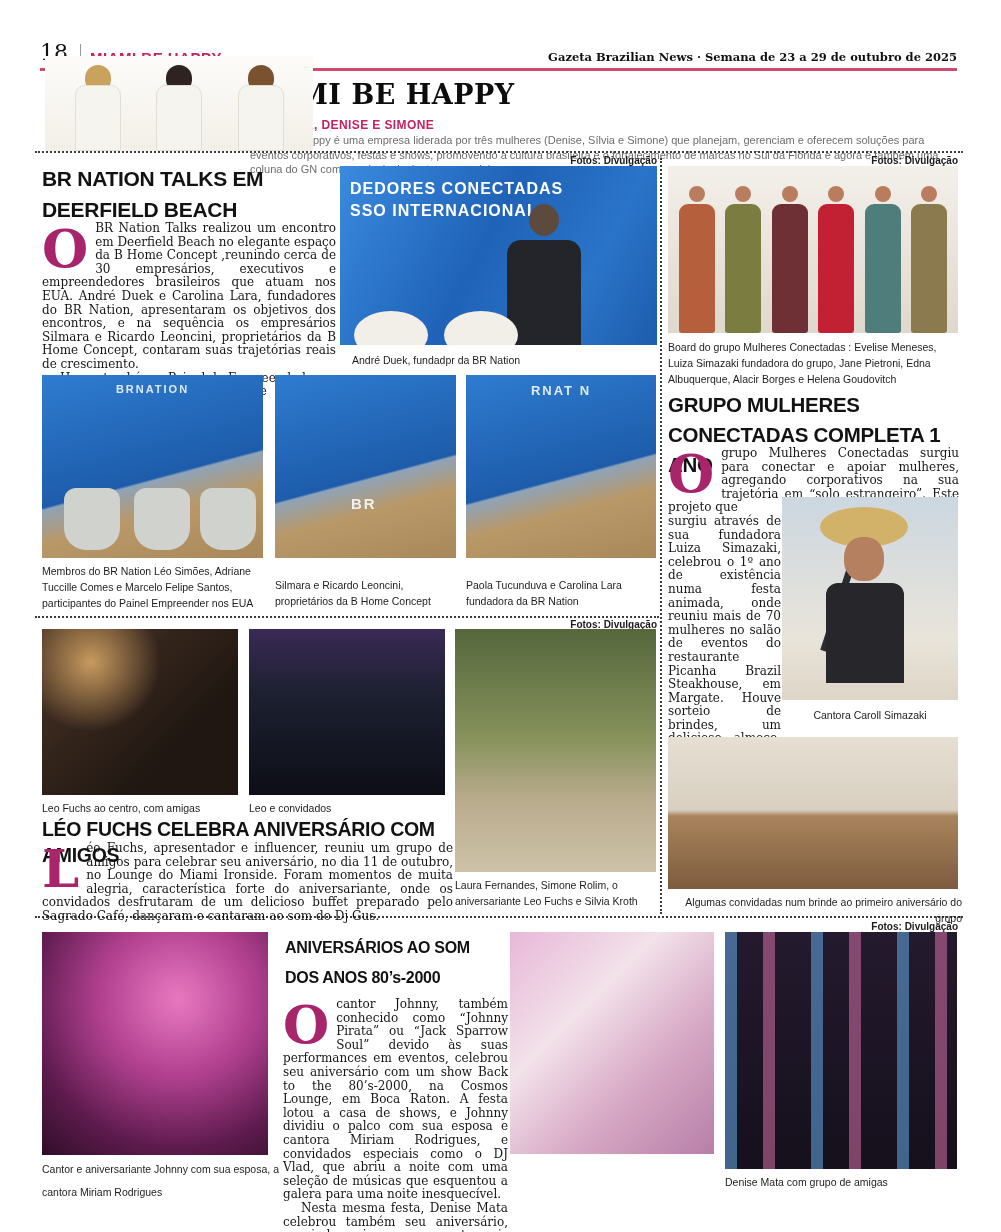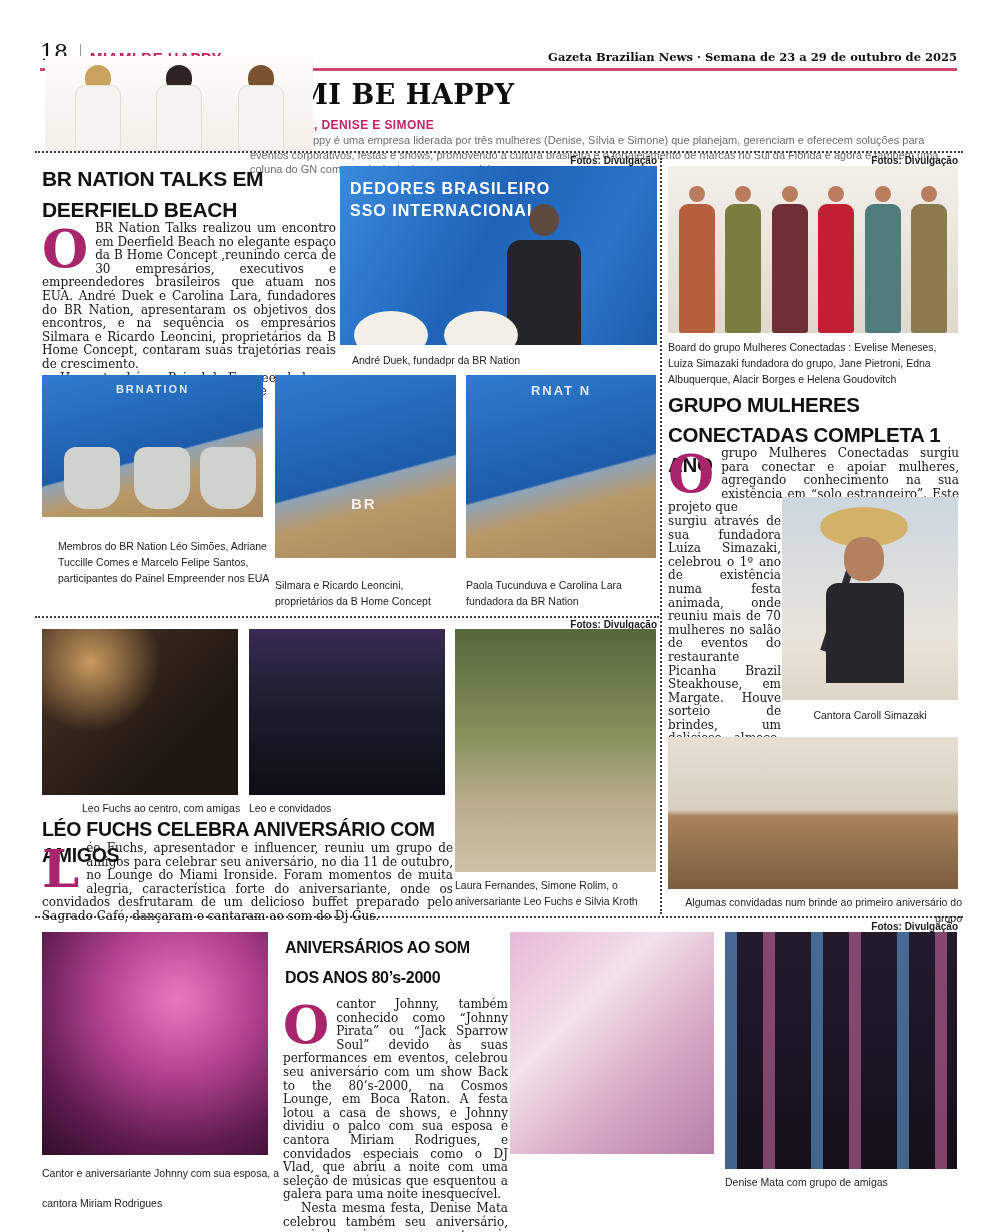--- a/index.html
+++ b/index.html
@@ -31,21 +31,21 @@
 
   
   .headline{font-weight:bold;color:#121212;letter-spacing:-0.3px;white-space:pre-line;}
   .body{font-family:"DejaVu Serif",serif;font-size:12px;line-height:13.6px;
         text-align:justify;color:#161616;}
   .body p{margin:0;}
   .indent{text-indent:18px;}
   .dropcap{float:left;font-family:"DejaVu Serif",serif;font-weight:bold;font-size:53px;
            line-height:50px;height:53px;padding:1px 7px 0 0;color:#a8246b;}
   .caption{font-size:10.5px;line-height:16px;color:#1d1d1d;}
-  .capwide{line-height:30px;}
+  .capwide{line-height:23px;}
   .credit{font-size:10px;font-weight:bold;color:#1b1b1b;text-align:right;}
 
   
   .photo{position:absolute;overflow:hidden;}
   #women-photo{left:45px;top:56px;width:268px;height:95px;z-index:5;
                background:linear-gradient(#fdfcfa,#f3efe8);display:flex;justify-content:space-evenly;align-items:flex-end;}
   .wm{width:58px;height:86px;display:flex;flex-direction:column;align-items:center;}
   .wm-hair{width:26px;height:26px;border-radius:50% 50% 40% 40%;}
   .wm-top{width:44px;flex:1;margin-top:-6px;border-radius:10px 10px 2px 2px;background:#f6f4ef;border:1px solid #e3ded4;}
   .h1{background:#c9a25e;} .h2{background:#2e2320;} .h3{background:#7a5230;}
@@ -54,21 +54,21 @@
                background:linear-gradient(118deg,#3a8ade 0%,#1f63b8 45%,#2a74c9 75%,#1d5cab 100%);}
   .bk-line{position:absolute;left:10px;color:#fff;font-weight:bold;font-size:16px;letter-spacing:1px;}
   #bk1{top:14px;} #bk2{top:36px;}
   .sil{position:absolute;right:70px;top:38px;width:86px;height:150px;}
   .sil-head{width:30px;height:32px;border-radius:50%;background:#5d4a3e;margin:0 auto;}
   .sil-body{width:74px;height:110px;border-radius:14px 14px 4px 4px;background:#23252a;margin:4px auto 0;}
   .chair{position:absolute;bottom:-14px;width:74px;height:48px;border-radius:50%;background:#f2efe9;}
   #andre-cap{left:352px;top:352px;}
 
   .panel{background:linear-gradient(165deg,#2f7cd0 0%,#1d5cab 55%,#8fa3b8 56%,#b99868 70%,#a8875a 100%);}
-  #ph-membros{left:42px;top:375px;width:221px;height:142px;}
+  #ph-membros{left:42px;top:375px;width:221px;height:183px;}
   #ph-silmara{left:275px;top:375px;width:181px;height:183px;}
   #ph-paola{left:466px;top:375px;width:190px;height:183px;}
   .panel-txt{position:absolute;top:8px;width:100%;text-align:center;color:rgba(255,255,255,.85);
              font-weight:bold;font-size:11px;letter-spacing:2px;}
   .pchair{position:absolute;bottom:8px;width:56px;height:62px;border-radius:12px 12px 22px 22px;background:#cfd2cd;}
 
   #board-photo{left:668px;top:166px;width:290px;height:167px;
                background:linear-gradient(#f3f0ea,#dfd8cd);display:flex;justify-content:space-evenly;align-items:flex-end;}
   .bp{width:36px;height:88%;display:flex;flex-direction:column;align-items:center;}
   .bp-head{width:16px;height:16px;border-radius:50%;background:#b97c5e;}
@@ -100,34 +100,34 @@
              background:linear-gradient(135deg,#e8b7d8 0%,#f2e2ea 35%,#d8aac6 65%,#b77fa8 100%);}
   #ph-grupo{left:725px;top:932px;width:232px;height:237px;background:
             repeating-linear-gradient(90deg,rgba(100,170,230,.55) 0 12px,rgba(20,10,25,0) 12px 38px,
             rgba(230,120,180,.5) 38px 50px,rgba(20,10,25,0) 50px 86px),
             linear-gradient(#241a2e 0%,#15101c 100%);}
 
   
   #bn-title{left:42px;top:163px;width:300px;font-size:21px;line-height:31px;}
   #bn-body{left:42px;top:222px;width:294px;}
   #fotos1{left:480px;top:155px;width:177px;}
-  #cap-membros{left:42px;top:538px;width:238px;margin-left:16px;}
+  #cap-membros{left:42px;top:563px;width:238px;}
   #cap-silmara{left:275px;top:577px;width:182px;}
   #cap-paola{left:466px;top:577px;width:196px;}
 
   #fotos0{left:781px;top:155px;width:177px;}
   #cap-board{left:668px;top:339px;width:294px;}
   #mc-title{left:668px;top:390px;width:294px;font-size:20.5px;line-height:30px;}
   #mc-body{left:668px;top:447px;width:291px;}
   #mc-body .b{width:113px;}
   #cap-caroll{left:782px;top:707px;width:176px;text-align:center;}
   #cap-brinde{left:662px;top:894px;width:300px;text-align:right;}
 
   #fotos2{left:480px;top:619px;width:177px;}
-  #cap-leo1{left:42px;top:800px;width:200px;margin-left:40px;}
+  #cap-leo1{left:42px;top:800px;width:200px;}
   #cap-leo2{left:249px;top:800px;width:200px;}
   #leo-title{left:42px;top:816px;width:414px;font-size:19.5px;line-height:26px;}
   #leo-body{left:42px;top:842px;width:411px;}
   #cap-laura{left:455px;top:877px;width:202px;}
 
   #fotos3{left:781px;top:921px;width:177px;}
   #an-title{left:285px;top:933px;width:228px;font-size:16px;line-height:30px;}
   #an-body{left:283px;top:998px;width:225px;}
   #cap-johnny{left:42px;top:1158px;width:242px;}
   #cap-denise{left:510px;top:1158px;width:218px;}
@@ -172,21 +172,21 @@
 
   <div class="abs headline" id="bn-title">BR NATION TALKS EM
 DEERFIELD BEACH</div>
   <div class="abs body" id="bn-body">
     <p><span class="dropcap">O</span><span>BR Nation Talks realizou um encontro em Deerfield Beach no elegante espaço da B Home Concept ,reunindo cerca de 30 empresários, executivos e empreendedores brasileiros que atuam nos EUA. André Duek e Carolina Lara, fundadores do BR Nation, apresentaram os objetivos dos encontros, e na sequência os empresários Silmara e Ricardo Leoncini, proprietários da B Home Concept, contaram suas trajetórias reais de crescimento.</span></p>
     <p class="indent">Houve também o Painel de Empreendedores, com Leo Simões, Adriane Tuccille Gomes, e Marcelo Felipe Santos.</p>
   </div>
 
   <div class="abs credit" id="fotos1">Fotos: Divulgação</div>
   <div class="photo" id="andre-photo">
-    <div class="bk-line" id="bk1">DEDORES BRASILEIRO</div>
+    <div class="bk-line" id="bk1">DEDORES CONECTADAS</div>
     <div class="bk-line" id="bk2">SSO INTERNACIONAL</div>
     <div class="sil">
         <div class="sil-head"></div>
         <div class="sil-body"></div>
       </div>
     <div class="chair" style="left:14px;"></div>
     <div class="chair" style="left:104px;"></div>
   </div>
   <div class="abs caption" id="andre-cap">André Duek, fundadpr da BR Nation</div>
 
@@ -230,21 +230,21 @@
       </div>
     <div class="bp">
         <div class="bp-head"></div>
         <div class="bp-body c6"></div>
       </div>
   </div>
   <div class="abs caption" id="cap-board">Board do grupo Mulheres Conectadas : Evelise Meneses, Luiza Simazaki fundadora do grupo, Jane Pietroni, Edna Albuquerque, Alacir Borges e Helena Goudovitch</div>
   <div class="abs headline" id="mc-title">GRUPO MULHERES
 CONECTADAS COMPLETA 1 ANO</div>
   <div class="abs body" id="mc-body">
-    <p class="a"><span class="dropcap">O</span><span>grupo Mulheres Conectadas surgiu para conectar e apoiar mulheres, agregando conhecimento na sua existência em “solo estrangeiro”. Este projeto que</span></p>
+    <p class="a"><span class="dropcap">O</span><span>grupo Mulheres Conectadas surgiu para conectar e apoiar mulheres, agregando corporativos na sua trajetória em “solo estrangeiro”. Este projeto que</span></p>
     <p class="b">surgiu através de sua fundadora Luiza Simazaki, celebrou o 1º ano de existência numa festa animada, onde reuniu mais de 70 mulheres no salão de eventos do restaurante Picanha Brazil Steakhouse, em Margate. Houve sorteio de brindes, um delicioso almoço, e música ao vivo na voz da cantora Caroll Leoncini (@carolljazz).</p>
   </div>
   <div class="photo" id="caroll-photo">
     <div class="mic"></div>
     <div class="hat"></div>
     <div class="face"></div>
     <div class="torso"></div>
   </div>
   <div class="abs caption" id="cap-caroll">Cantora Caroll Simazaki</div>
   <div class="photo" id="brinde-photo"></div>

